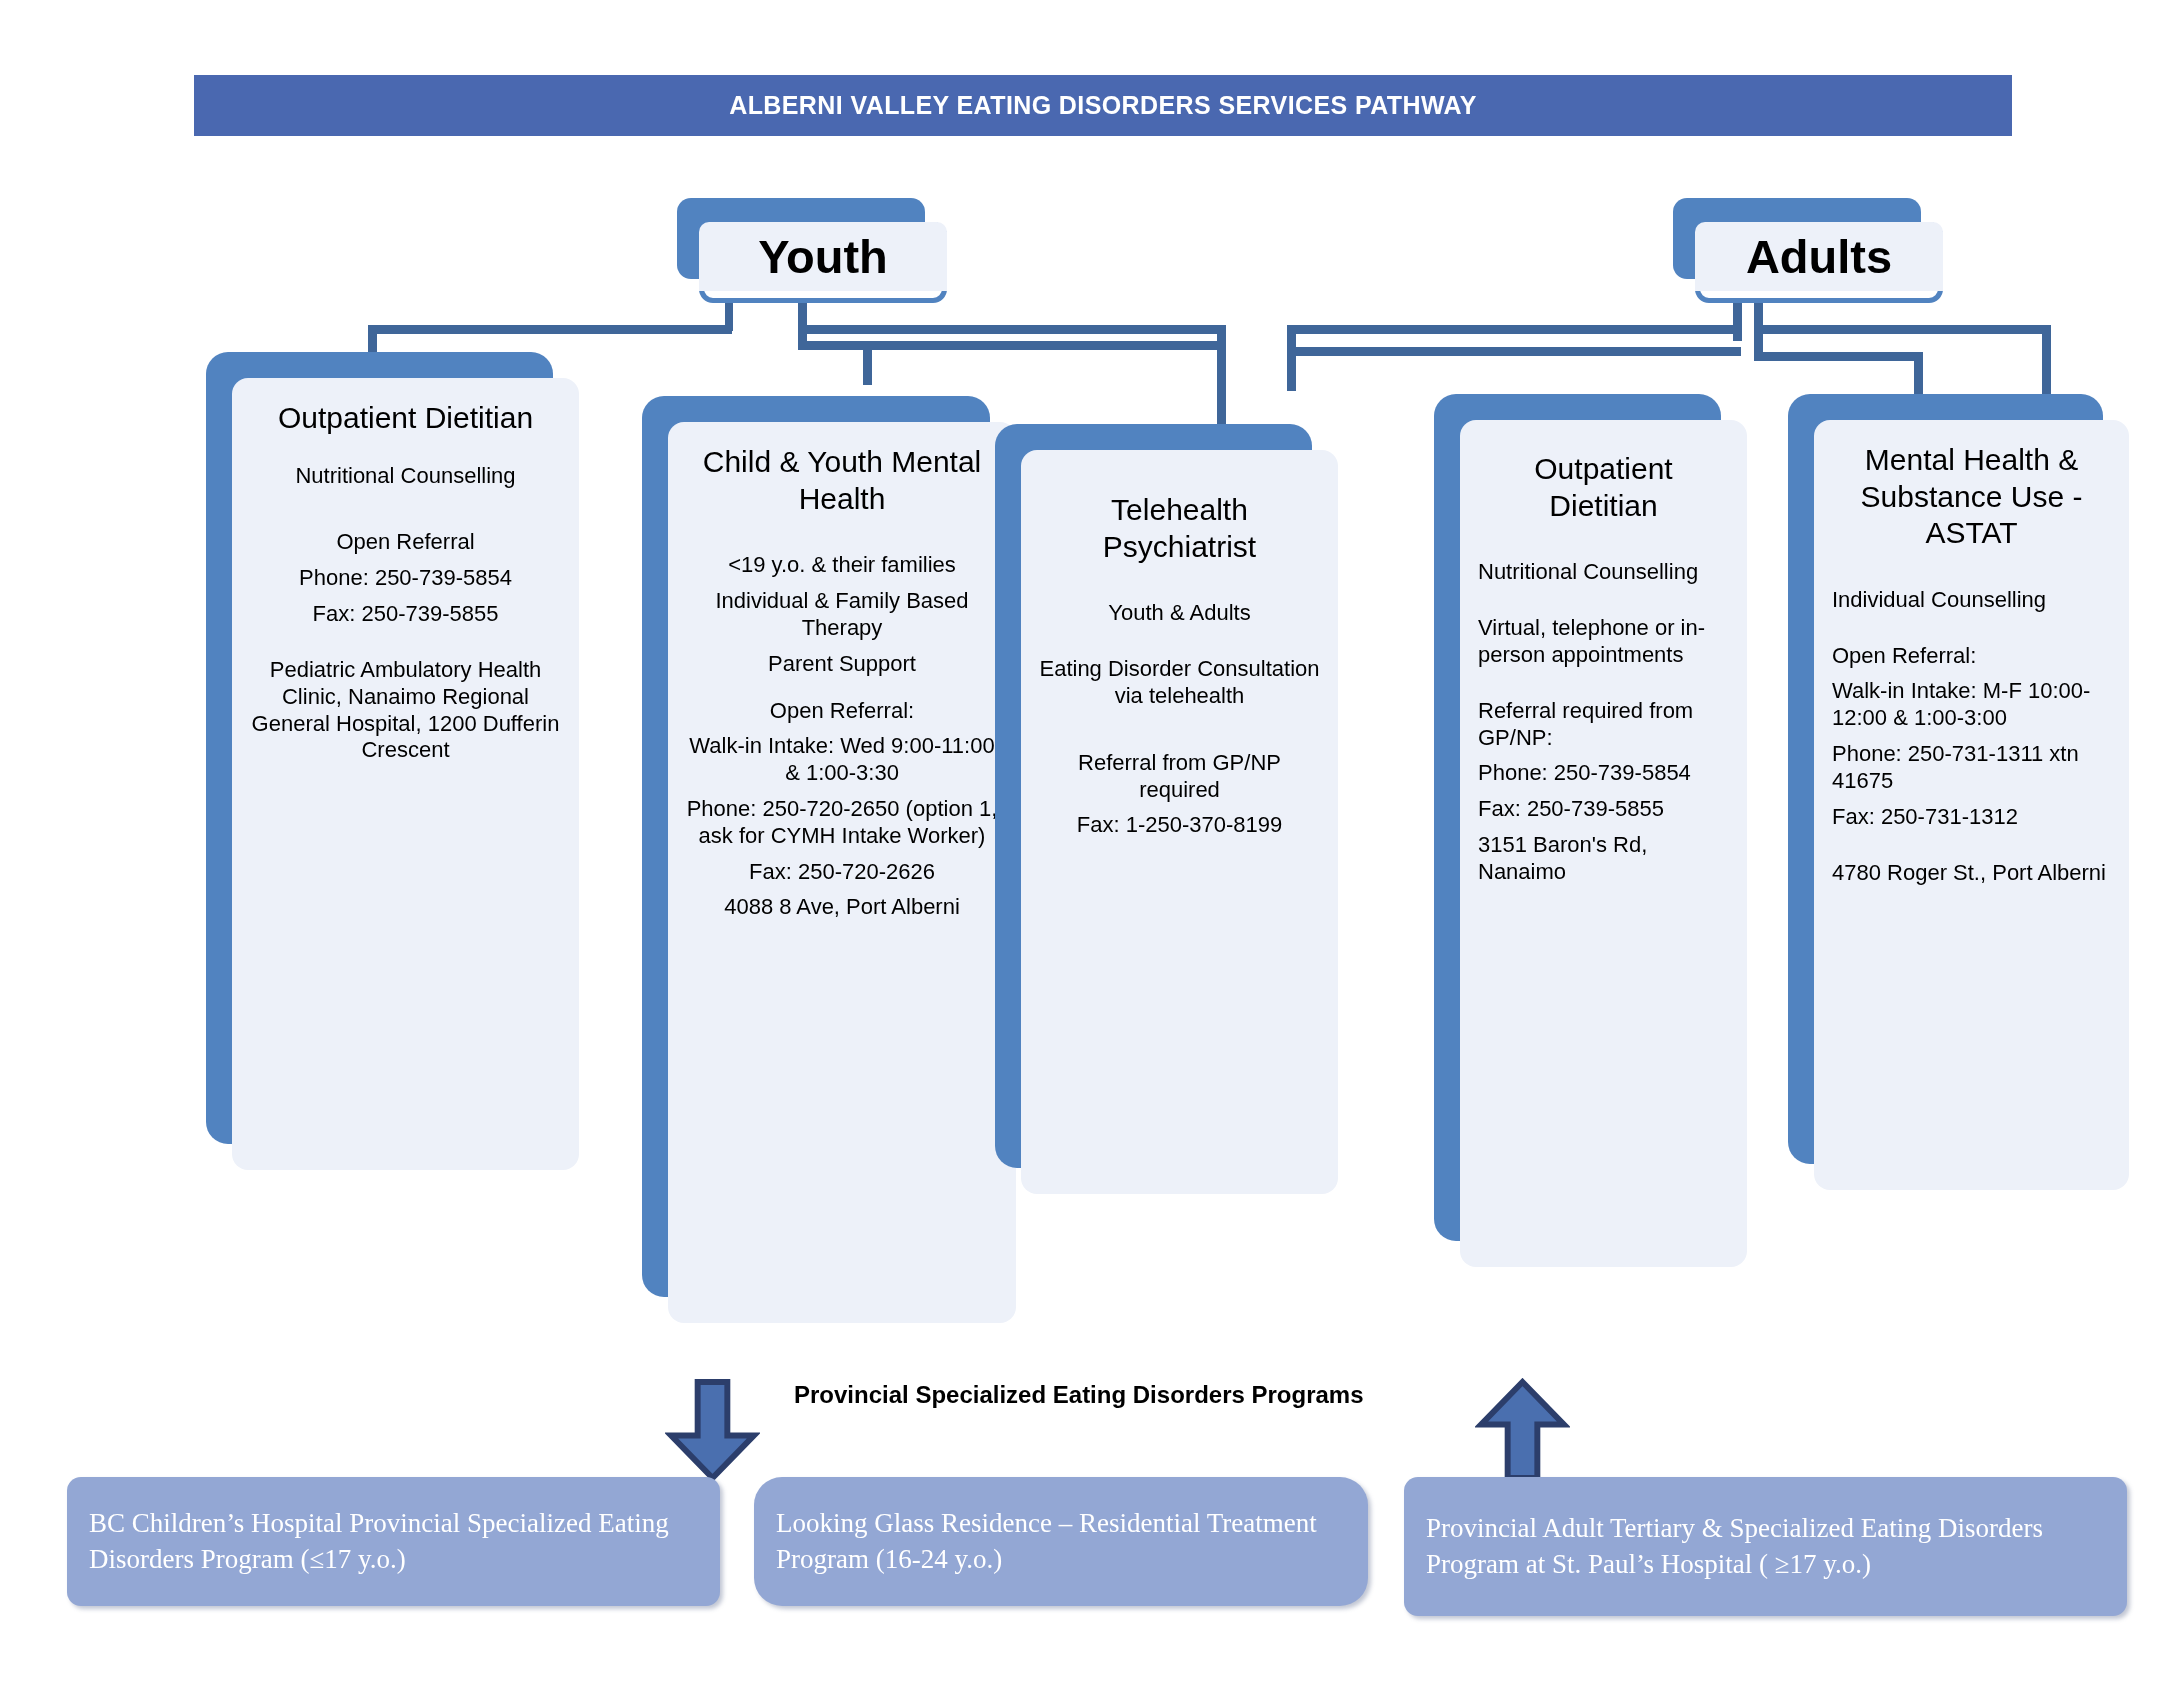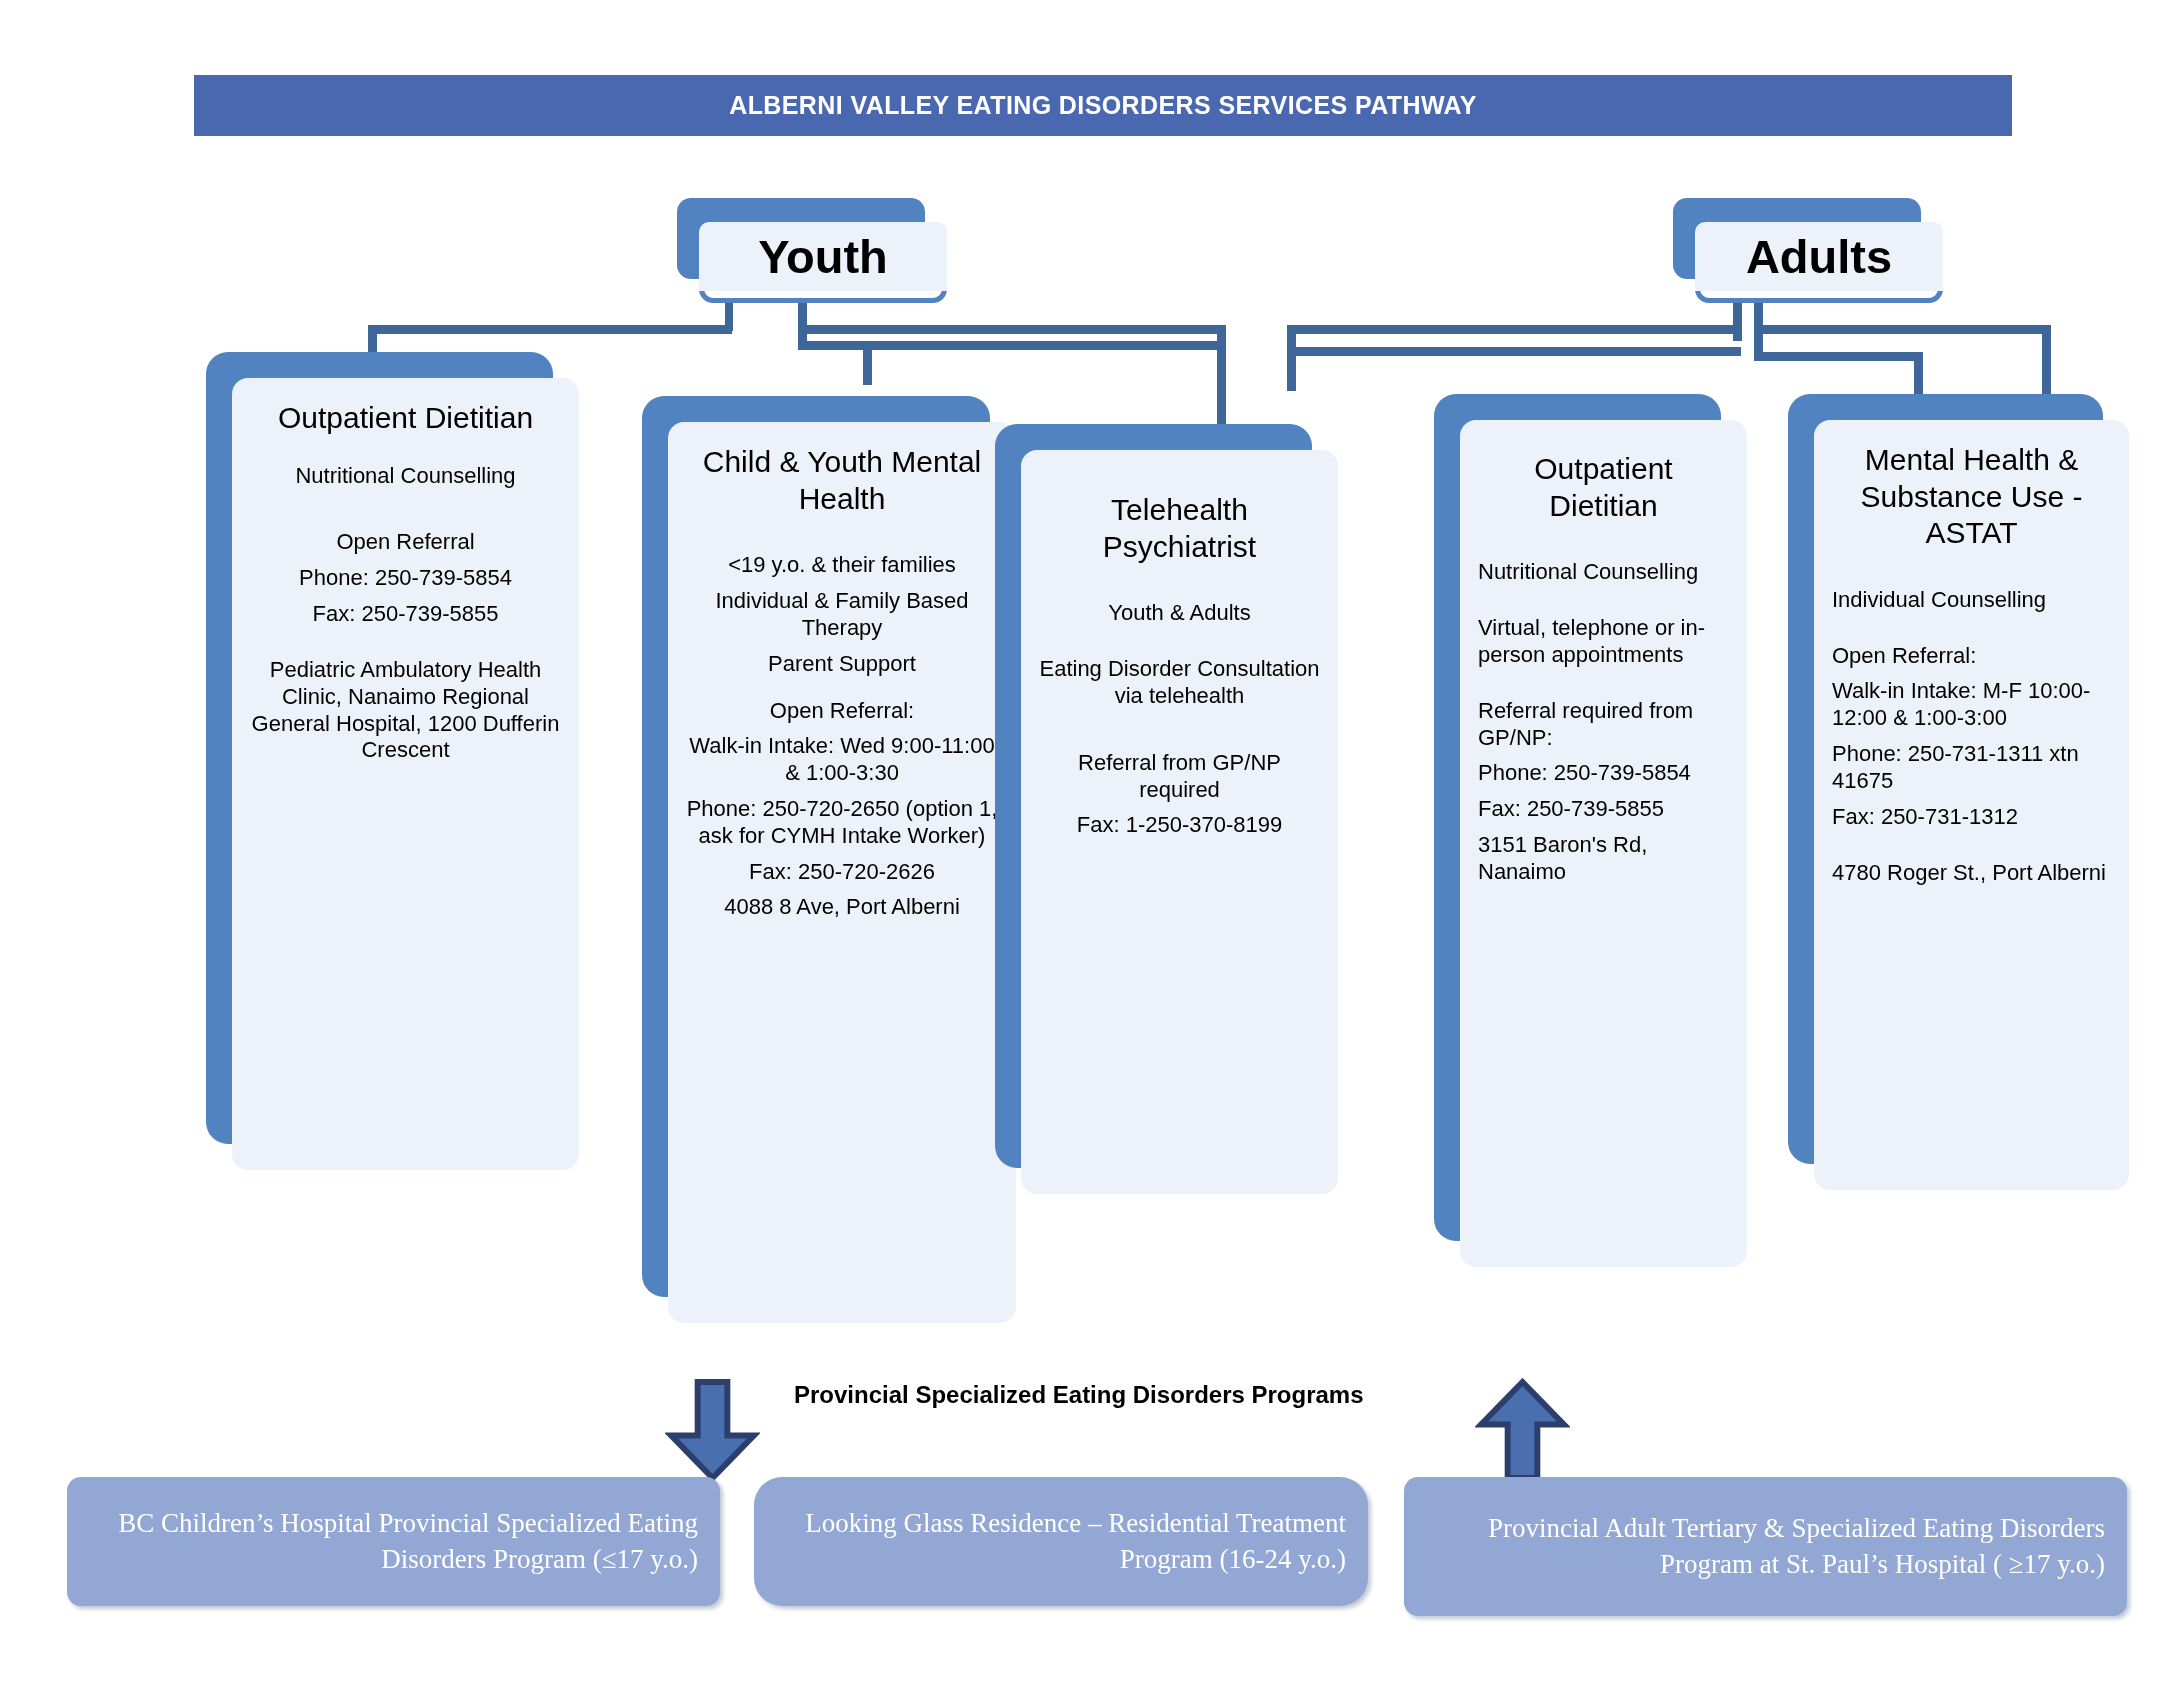--- a/index.html
+++ b/index.html
@@ -113,21 +113,21 @@
     box-shadow:3px 3px 4px rgba(120,130,160,.45);
     display:flex;align-items:center;justify-content:center;
     padding:10px 22px;
     box-sizing:border-box;
   }
   .bottom-box .bb-text{
     color:#ffffff;
     font-family:"Liberation Serif", serif;
     font-size:27px;
     line-height:1.32;
-    text-align:right;
+    text-align:left;
   }
   #bbox-1{left:67px;top:1477px;width:653px;height:129px;}
   #bbox-2{left:754px;top:1477px;width:614px;height:129px;border-radius:28px;}
   #bbox-3{left:1404px;top:1477px;width:723px;height:139px;}
 </style>
 </head>
 <body>
 
 <div class="stage">
 

